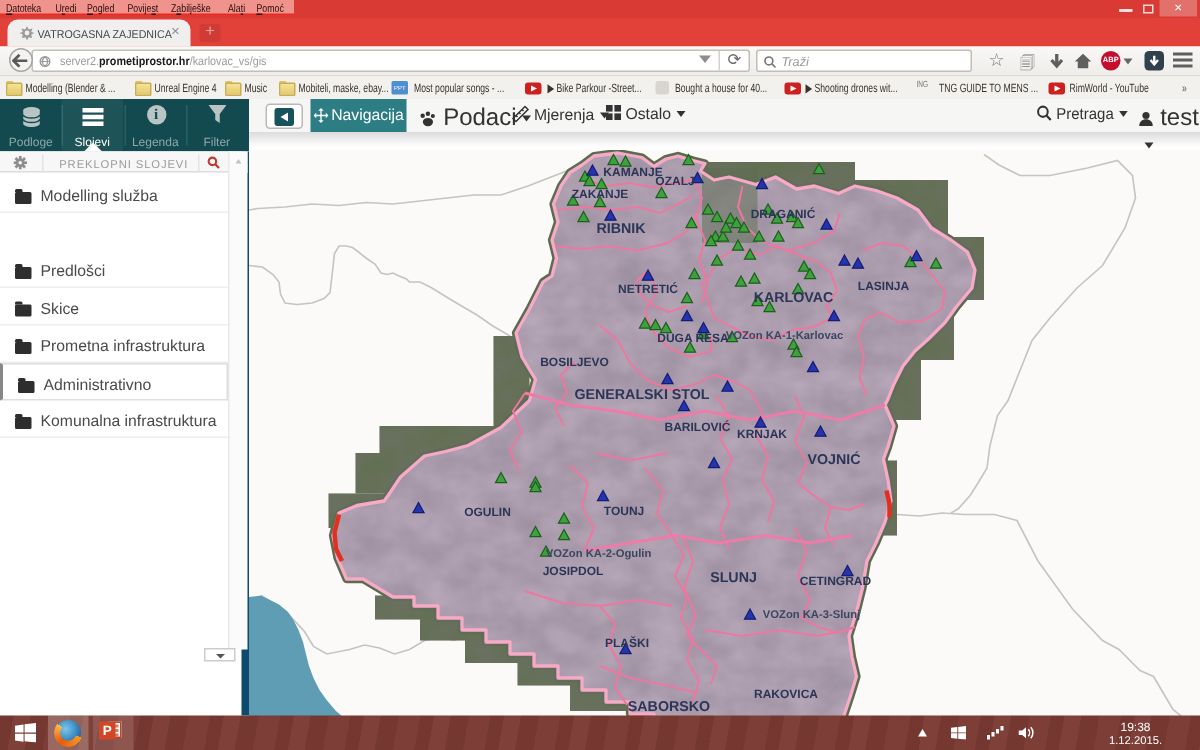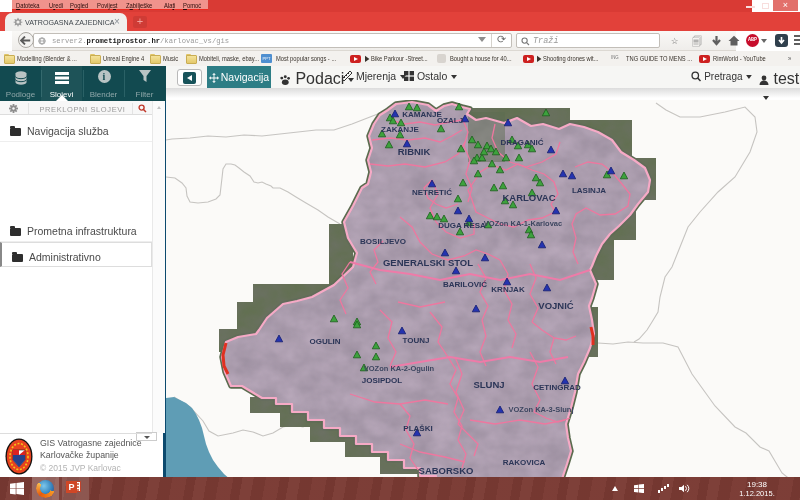--- a/index.html
+++ b/index.html
@@ -1,27 +1,27 @@
 <!DOCTYPE html>
 <html><head><meta charset="utf-8">
 <style>
 * { margin:0; padding:0; box-sizing:border-box; }
 html,body { width:800px; height:500px; overflow:hidden; font-family:"Liberation Sans", sans-serif; }
 #stage { position:relative; width:800px; height:500px; background:#fff; overflow:hidden; }
 .abs { position:absolute; }
 
 
-#menubar { left:12px; top:0; width:740px; height:12px; background:#d93a34; font-size:7.5px; color:#2b0c0a; }
+#menubar { left:0; top:0; width:800px; height:12px; background:#d93a34; font-size:7.5px; color:#2b0c0a; }
 #menubar span { transform:scaleX(.78); transform-origin:0 0; }
 #menuhl { position:absolute; left:0; top:0; width:196px; height:9.5px; background:#f0938c; border-bottom:1.5px solid #ee2a20; }
 #menubar span { position:absolute; top:1px; }
 #tabband { left:0; top:12px; width:800px; height:19px; background:#e2413a; }
 #tab { position:absolute; left:5px; top:1px; width:122px; height:18px; background:#f0efed; border-radius:7px 7px 0 0; font-size:7.5px; color:#41484e; white-space:nowrap; }
 #tabplus { position:absolute; left:130px; top:3px; width:14px; height:12px; background:#cf3b35; border-radius:2px; color:#f2a09b; font-size:11px; line-height:10px; text-align:center; }
-#navbar { left:12px; top:31px; width:724px; height:20px; background:linear-gradient(#f9f8f6,#efedea); border-bottom:1px solid #dcd8d2;font-family:Liberation Mono, monospace; }
+#navbar { left:0; top:31px; width:800px; height:20px; background:linear-gradient(#f9f8f6,#efedea); border-bottom:1px solid #dcd8d2; }
 #bookbar { left:0; top:51px; width:800px; height:15px; background:#f3f1ee; font-size:7.5px; color:#38322b; }
 .bkf { position:absolute; top:3px; width:10px; height:8px; }
 .bkf:before { content:""; position:absolute; left:0; top:0; width:4.5px; height:2px; background:#e0c568; border-radius:1px 1px 0 0; }
 .bkf:after { content:""; position:absolute; left:0; top:1px; width:9px; height:6.5px; background:linear-gradient(#f4e29a,#e4c96b); border:1px solid #c9ad53; border-radius:1px; }
 .bkt { position:absolute; top:2.5px; white-space:nowrap; font-size:8px; transform:scaleX(.72); transform-origin:0 0; }
 .ytr { position:absolute; top:3.5px; width:11px; height:8px; background:#cd201f; border-radius:2px; }
 .ytr:after { content:""; position:absolute; left:4px; top:2px; border-left:4px solid #fff; border-top:2px solid transparent; border-bottom:2px solid transparent; }
 
 #appbar { left:166px; top:66px; width:634px; height:22px; background:#f6f6f4; }
 #navbtn { left:207px; top:66px; width:64px; height:22px; background:#2d7d85; color:#fff; font-size:10.5px; line-height:22px; text-align:center; white-space:nowrap; }
@@ -30,21 +30,21 @@
 #collapsebtn i:after { content:""; position:absolute; left:4px; top:3px; border-right:5px solid #fff; border-top:3px solid transparent; border-bottom:3px solid transparent; }
 .caret { display:inline-block; width:0; height:0; border-left:3.5px solid transparent; border-right:3.5px solid transparent; border-top:4px solid #333; vertical-align:middle; margin-left:4px; }
 #mapshadow { left:166px; top:88px; width:634px; height:10px; background:linear-gradient(rgba(60,60,60,.18),rgba(60,60,60,0)); z-index:5; }
 
 
 #sidehead { left:0; top:66px; width:166px; height:35px; background:#124a50; }
 #sidehead .tab { position:absolute; top:0; width:41px; height:35px; color:#8fa7a9; }
 #sidehead .lbl { position:absolute; width:100%; text-align:center; top:23.5px; font-size:8px; }
 #sidehead .sep { position:absolute; top:4px; width:1px; height:27px; background:#2a6166; }
 #notch { left:56px; top:95px; width:0; height:0; border-left:6px solid transparent; border-right:6px solid transparent; border-bottom:6px solid #fff; z-index:3; }
-#panel { left:0; top:101px; width:166px; height:376px; background:#fff; border-right:3px solid #0c4a6e; }
+#panel { left:0; top:101px; width:166px; height:376px; background:#fff; border-right:5px solid #0c4a6e; }
 #phead { position:absolute; left:0; top:0; width:165px; height:14px; background:#f7f7f7; border-bottom:1px solid #ddd; }
 #phead .t { position:absolute; left:0; width:100%; text-align:center; top:3.5px; font-size:7.5px; color:#9a9a9a; letter-spacing:0.6px; }
 .prow { position:absolute; left:0; width:152px; height:25px; border-bottom:1px solid #eee; font-size:10.5px; color:#4a4a4a; }
 .prow .fold { position:absolute; left:10px; top:11px; width:11px; height:8px; background:#2e2e2e; border-radius:1px; }
 .prow .fold:before { content:""; position:absolute; left:0; top:-2.5px; width:5px; height:2px; background:#2e2e2e; border-radius:1px 1px 0 0; }
 .prow .tx { position:absolute; left:27px; top:8px; white-space:nowrap; }
 .prow.sel { border:1px solid #ddd; border-left:2px solid #888; }
 #sscroll { position:absolute; left:152px; top:0; width:13px; height:332px; background:#fbfbfb; border-left:1px solid #e9e9e9; }
 #sfoot { position:absolute; left:0; top:332px; width:152px; height:44px; border-top:1px solid #ddd; }
 #sdrop { position:absolute; left:136px; top:331px; width:21px; height:9px; background:#fff; border:1px solid #ccc; }
@@ -202,21 +202,21 @@
       <div class="lbl">Podloge</div>
     </div>
     <div class="sep" style="left:41px"></div>
     <div class="tab" style="left:41px;color:#fff;background:rgba(255,255,255,.05)">
       <div style="position:absolute;left:14px;top:6px;width:14px;height:2.6px;background:#fff;box-shadow:0 4.5px #fff,0 9px #fff"></div>
       <div class="lbl" style="color:#fff">Slojevi</div>
     </div>
     <div class="sep" style="left:83px"></div>
     <div class="tab" style="left:83px">
       <div style="position:absolute;left:14.5px;top:4px;width:13px;height:13px;background:#b9c4c4;border-radius:50%;color:#124a50;font-size:10px;font-weight:bold;text-align:center;line-height:13px;font-family:'Liberation Serif',serif">i</div>
-      <div class="lbl">Blender</div>
+      <div class="lbl">Legenda</div>
     </div>
     <div class="sep" style="left:124px"></div>
     <div class="tab" style="left:124px">
       <svg style="position:absolute;left:15px;top:4px" width="12" height="13" viewBox="0 0 12 13">
           <path d="M0 0h12L7.5 6v6l-3-2V6z" fill="#b9c4c4"></path>
         </svg>
       <div class="lbl">Filter</div>
     </div>
   </div>
   <div id="panel" class="abs">
@@ -234,48 +234,48 @@
       <div style="position:absolute;left:28px;top:2px;width:1px;height:11px;background:#e3e3e3"></div>
       <div class="t">PREKLOPNI SLOJEVI</div>
       <div style="position:absolute;left:132px;top:2px;width:1px;height:11px;background:#e3e3e3"></div>
       <svg style="position:absolute;left:138px;top:3px" width="9" height="9" viewBox="0 0 9 9">
           <circle cx="3.6" cy="3.6" r="2.5" fill="none" stroke="#c0392b" stroke-width="1.4"></circle>
           <path d="M5.5 5.5L8 8" stroke="#c0392b" stroke-width="1.5"></path>
         </svg>
     </div>
     <div class="prow" style="top:16px">
         <div class="fold"></div>
-        <div class="tx">Navigacija služba</div>
+        <div class="tx">Modelling služba</div>
+      </div>
+    <div class="prow" style="top:66px">
+        <div class="fold"></div>
+        <div class="tx">Predlošci</div>
+      </div>
+    <div class="prow" style="top:91px">
+        <div class="fold"></div>
+        <div class="tx">Skice</div>
       </div>
     <div class="prow" style="top:116px">
         <div class="fold"></div>
         <div class="tx">Prometna infrastruktura</div>
       </div>
     <div class="prow sel" style="top:141px">
         <div class="fold"></div>
         <div class="tx">Administrativno</div>
       </div>
+    <div class="prow" style="top:166px">
+        <div class="fold"></div>
+        <div class="tx">Komunalna infrastruktura</div>
+      </div>
     <div id="sscroll">
         <div style="position:absolute;left:4px;top:5px;width:0;height:0;border-left:2.5px solid transparent;border-right:2.5px solid transparent;border-bottom:3.5px solid #c2c2c2"></div>
       </div>
     <div id="sdrop">
         <div style="position:absolute;left:7px;top:3px;width:0;height:0;border-left:3px solid transparent;border-right:3px solid transparent;border-top:3.5px solid #555"></div>
       </div>
-    <div id="sfoot">
-      <svg style="position:absolute;left:5px;top:4px" width="28" height="37" viewBox="0 0 28 37">
-        <ellipse cx="14" cy="18.5" rx="13.5" ry="18" fill="#111"></ellipse>
-        <ellipse cx="14" cy="18.5" rx="12.2" ry="16.7" fill="#e8421f"></ellipse>
-        <ellipse cx="14" cy="18.5" rx="9" ry="13" fill="none" stroke="#f5c518" stroke-width="1.6" stroke-dasharray="2 1.6"></ellipse>
-        <path d="M8 12h12v10l-6 7l-6-7z" fill="#fff" stroke="#222" stroke-width=".6"></path>
-        <path d="M8 17h12v5l-6 7l-6-7z" fill="#27408b"></path>
-        <path d="M8 12h6v5h-6zM14 17h6v-5z" fill="#d22"></path>
-      </svg>
-      <div style="position:absolute;left:40px;top:4px;font-size:8.8px;color:#555;line-height:11.5px;white-space:nowrap">GIS Vatrogasne zajednice<br>Karlovačke županije</div>
-      <div style="position:absolute;left:40px;top:29px;font-size:8.5px;color:#b3b3b3">© 2015 JVP Karlovac</div>
-    </div>
   </div>
   <div id="notch" class="abs"></div>
 
   <div id="map" class="abs"><svg width="634" height="389" viewBox="0 0 634 389">
         <defs>
           <clipPath id="cp">
             <path d="M222 10 L230 4 L246 2 L262 5 L270 11 L278 6 L286 4 L296 7 L304 9 L301 14 L310 20 L320 18 L338 23 L351 18 L365 26 L377 24 L393 29 L404 24 L418 27 L432 32 L446 40 L455 52 L468 60 L479 68 L484 80 L482 92 L472 104 L464 115 L453 126 L444 134 L436 144 L430 156 L426 166 L424 170 L430 184 L426 198 L423 206 L426 220 L428 234 L424 248 L418 262 L412 274 L409 292 L405 308 L400 324 L402 338 L405 351 L401 364 L397 376 L394 386 L386 389 L374 386 L360 389 L346 384 L332 388 L320 384 L308 389 L296 384 L284 387 L270 382 L270 376 L254 376 L254 368 L238 368 L238 360 L222 360 L222 352 L206 352 L206 344 L190 344 L190 336 L174 336 L174 328 L158 328 L158 320 L142 320 L142 312 L126 312 L126 304 L110 304 L110 298 L96 298 L86 292 L76 286 L65 286 L59 272 L56 257 L60 242 L72 237 L90 234 L93 230 L101 218 L117 204 L131 201 L146 197 L168 185 L187 167 L191 153 L182 138 L178 122 L187 106 L196 88 L202 84 L205 72 L202 60 L206 48 L203 36 L208 24 L214 15 Z"></path>
             <rect x="300" y="8" width="104" height="24"></rect>
             <rect x="394" y="24" width="17" height="34"></rect>
             <rect x="411" y="56" width="21" height="30"></rect>

